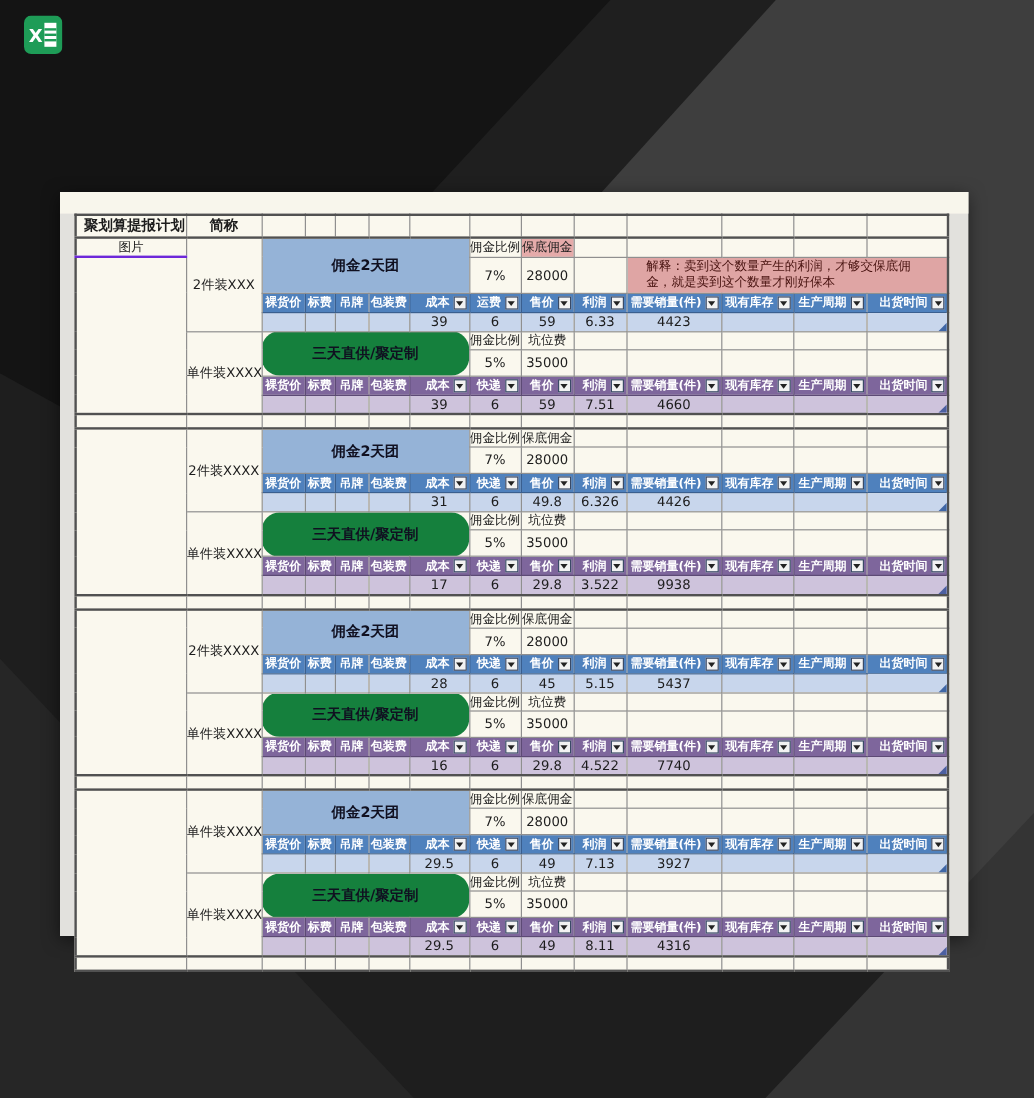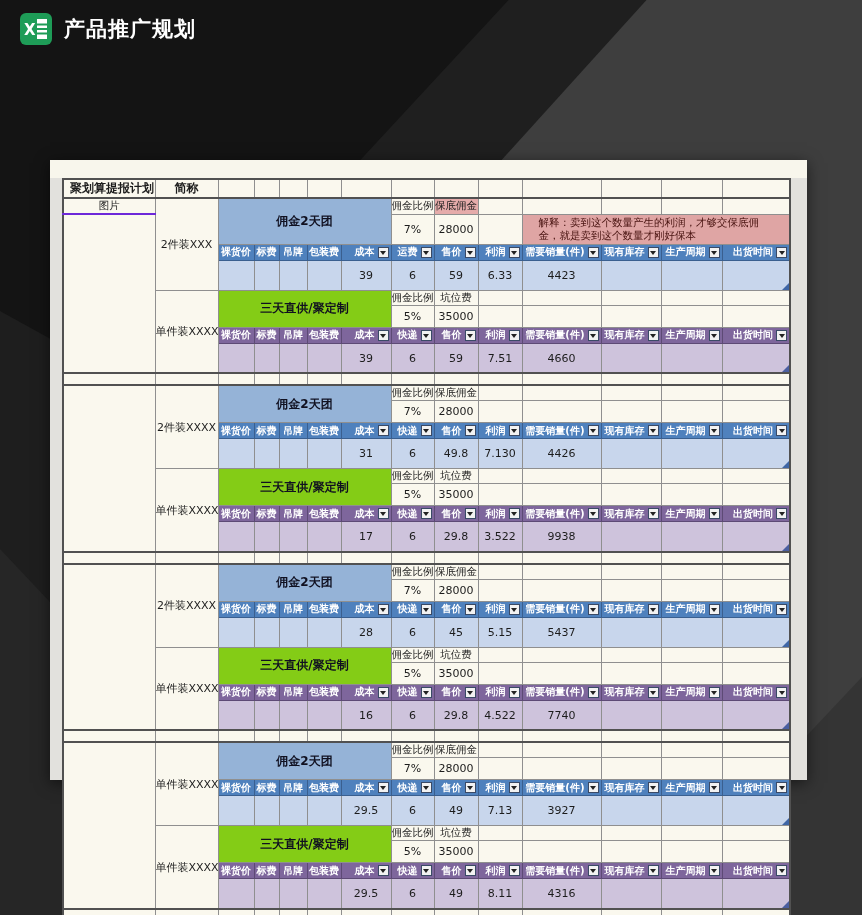--- a/index.html
+++ b/index.html
@@ -19,29 +19,29 @@
   .brand .title{color:#FFFFFF;font-size:21px;font-weight:bold;letter-spacing:1px;}
   
   .page{position:absolute;left:50px;top:160px;width:757px;height:620px;background:#E2E1DD;
         box-shadow:0 3px 14px rgba(0,0,0,.55);z-index:4;}
   .sheet-strip{position:absolute;left:0;top:0;width:100%;height:18px;background:#F8F6EC;}
   table.sheet{position:absolute;left:12px;top:18px;border-collapse:collapse;table-layout:fixed;
         width:729px;border:2px solid #515151;background:#FAF8EE;}
   td{padding:0;margin:0;border:1px solid #8F8F8F;background:#FAF8EE;color:#1c1c1c;
      text-align:center;vertical-align:middle;font-size:11px;overflow:hidden;white-space:nowrap;}
   tr.r-top{height:17px;}  tr.r-lbl{height:13px;}  tr.r-rate{height:22px;}
-  tr.r-cols{height:16px;} tr.r-val{height:30px;}  tr.r-sep{height:12px;}
+  tr.r-cols{height:16px;} tr.r-val{height:16px;}  tr.r-sep{height:12px;}
   tr.r-top td{border-bottom:2px solid #515151;}
   td.corner{font-size:12px;font-weight:bold;text-align:left;padding-left:6px;}
   td.namehdr{font-size:12px;font-weight:bold;}
   td.imglbl{font-size:10.5px;border-bottom:2px solid #6d28d9;}
   td.name{font-size:11px;}
   td.plan{font-weight:bold;font-size:12px;color:#101020;}
   td.blue-big{background:#95B3D7;}
-  td.purple-big{background:#84cc16;}
+  td.purple-big{background:#15803d;border-radius:15px;}
   td.lbl{font-size:10.5px;}
   td.pink{background:#E5ABAA;}
   td.note{background:#DFA5A4;color:#47120F;font-size:10.5px;text-align:left;
           white-space:normal;line-height:1.3;padding:1px 16px;font-weight:500;}
   tr.r-cols td{color:#FFFFFF;font-weight:bold;font-size:10px;}
   tr.r-cols.blue td{background:#4F81BD;border-color:#3A5F8F;}
   tr.r-cols.purple td{background:#7E669C;border-color:#5D4A75;}
   td.ch.f{padding:0 2px;}
   td.ch.f .inner{display:flex;align-items:center;justify-content:flex-end;gap:3px;width:100%;}
   .fbtn{display:inline-flex;align-items:flex-start;justify-content:center;width:11px;height:11px;
@@ -67,21 +67,20 @@
 
 <div class="brand">
   <svg class="xicon" viewBox="0 0 32 32">
     <rect x="0" y="0" width="32" height="32" rx="6" fill="#1E9C57"></rect>
     <rect x="17" y="6" width="10" height="20" fill="#FFFFFF"></rect>
     <rect x="17" y="10.5" width="10" height="2" fill="#1E9C57"></rect>
     <rect x="17" y="15" width="10" height="2" fill="#1E9C57"></rect>
     <rect x="17" y="19.5" width="10" height="2" fill="#1E9C57"></rect>
     <text x="4" y="22" font-size="15" font-weight="bold" fill="#FFFFFF" font-family="DejaVu Sans,sans-serif">X</text>
   </svg>
-  <span class="title">产品推广规划</span>
 </div>
 
 <div class="page">
   <div class="sheet-strip"></div>
   <table class="sheet">
     <colgroup>
       <col style="width:92px">
         <col style="width:63px">
         <col style="width:36px">
         <col style="width:25px">
@@ -383,21 +382,21 @@
           </td>
     </tr>
     <tr class="r-val blue">
       <td></td>
           <td></td>
       <td></td>
           <td></td>
       <td>31</td>
       <td>6</td>
       <td>49.8</td>
-      <td>7.130</td>
+      <td>6.326</td>
       <td>4426</td>
       <td></td>
           <td></td>
       <td class="corner-mark"></td>
     </tr>
     <tr class="r-lbl">
       <td class="name" rowspan="4">单件装XXXX</td>
       <td class="plan purple-big" colspan="5" rowspan="2">三天直供/聚定制</td>
       <td class="lbl">佣金比例</td>
       <td class="lbl">坑位费</td>

